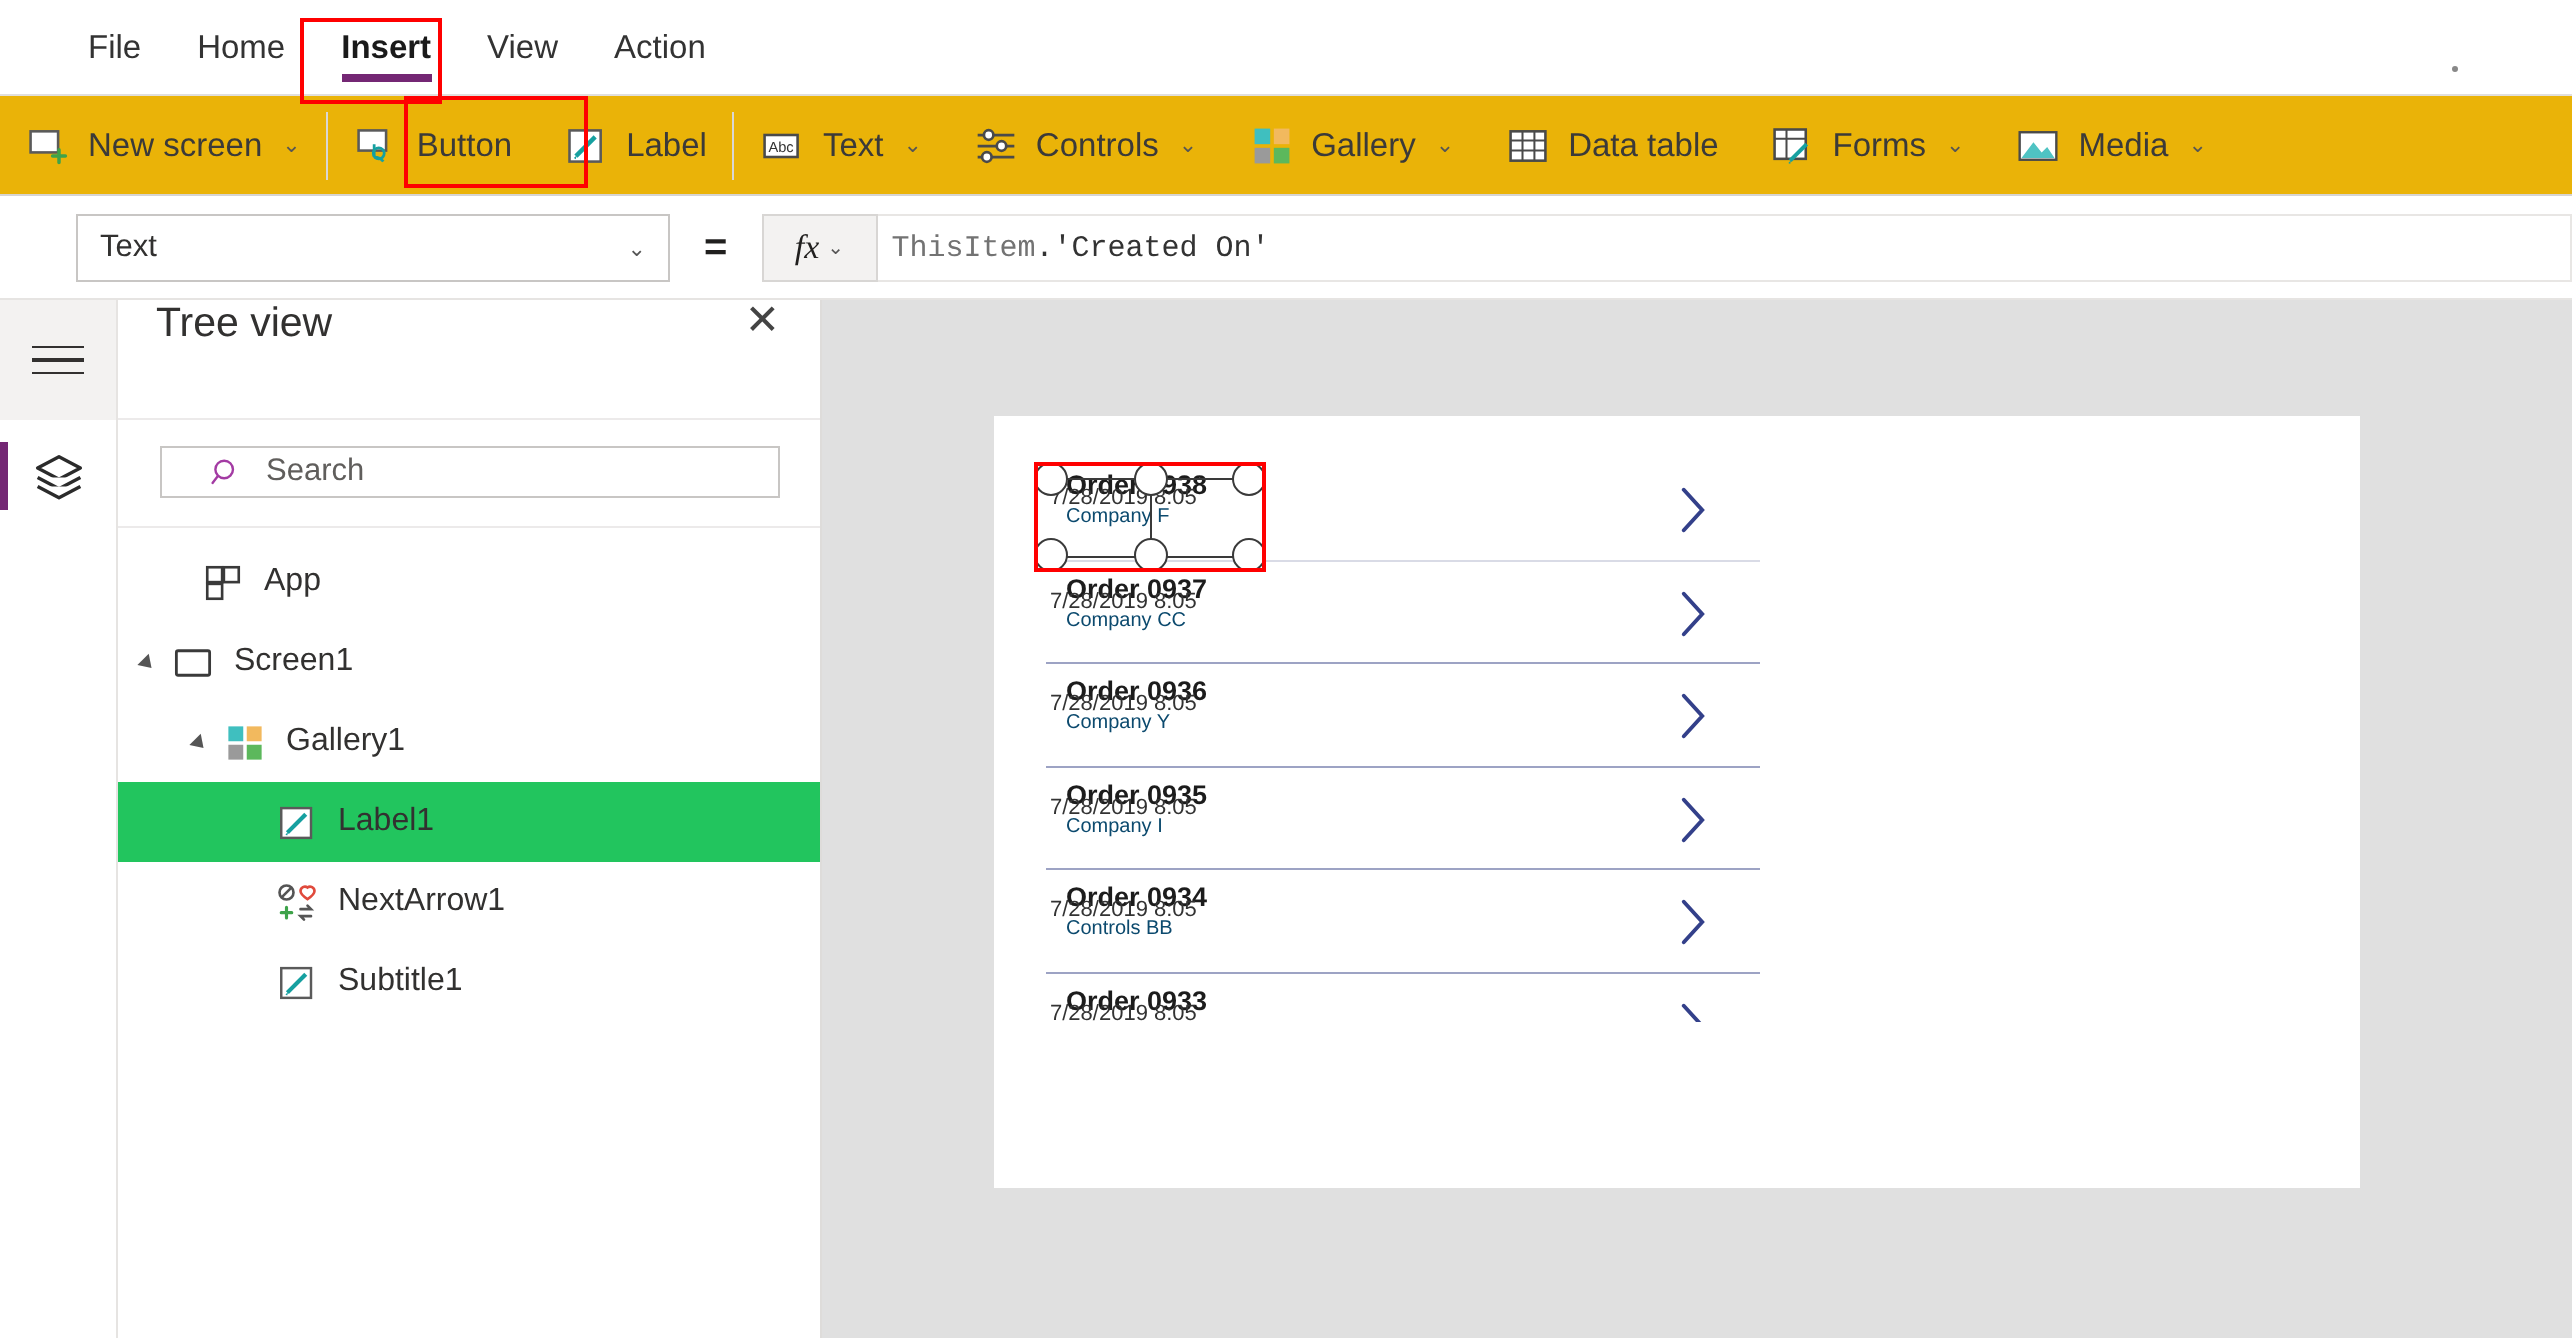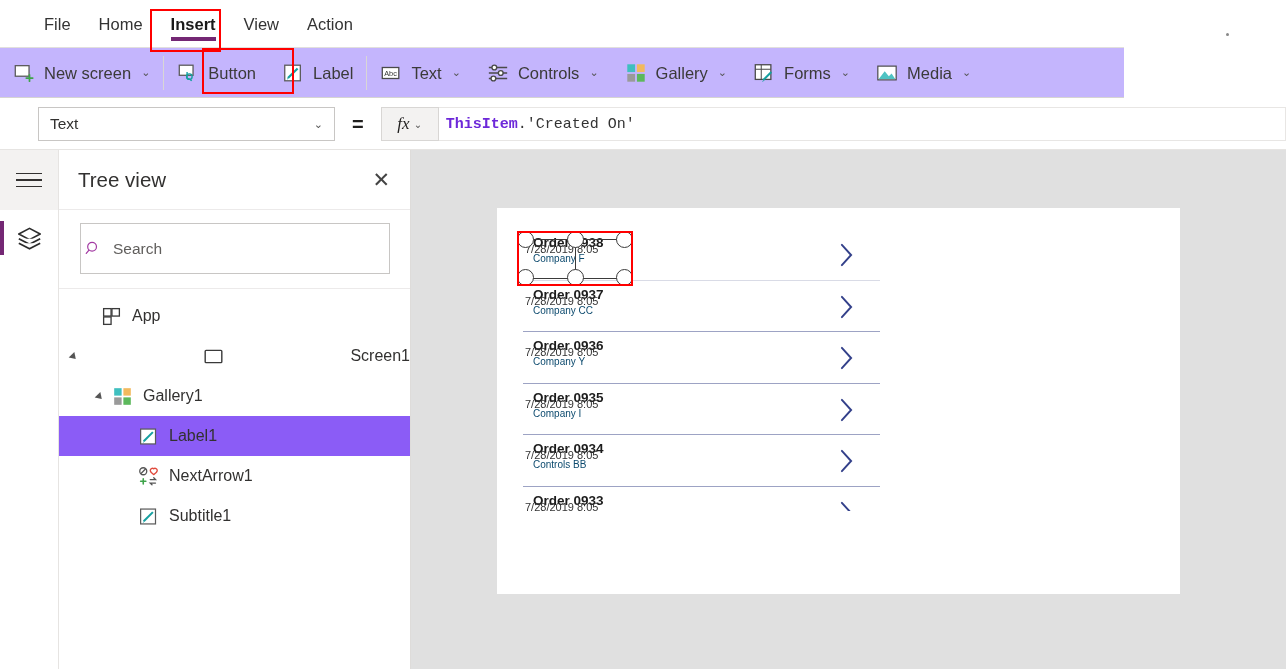--- a/index.html
+++ b/index.html
@@ -28,22 +28,22 @@
     position: absolute; left: 14px; right: 14px; bottom: -1px;
     height: 3.5px; background: #742774;
   }
   .menu-dot {
     position: absolute; left: 1226px; top: 33px;
     width: 3px; height: 3px; border-radius: 50%; background: #888;
   }
 
   
   .ribbon {
-    position: absolute; left: 0; top: 47px; width: 1124px; height: 51px;
-    background: #c4b5fd;
+    position: absolute; left: 0; top: 47px; width: 1286px; height: 51px;
+    background: #eab308;
     border-top: 1px solid #e1dfdd;
     border-bottom: 1px solid #d6d4d2;
     display: flex; align-items: center;
     overflow: hidden;
   }
   .rb {
     display: flex; align-items: center; gap: 9px;
     padding: 0 13px; height: 51px;
     font-size: 16.5px; color: #3b3a39; white-space: nowrap;
   }
@@ -85,21 +85,21 @@
     font-size: 17px; font-style: italic; color: #201f1e;
     font-family: "Liberation Serif", serif;
   }
   .fx-btn .chev { font-size: 10px; color: #555; font-style: normal; }
   .fx-input {
     flex: 1; height: 34px; background: #fff;
     border: 1px solid #e8e6e4; border-left: none;
     display: flex; align-items: center; padding-left: 7px;
     font-family: "Liberation Mono", monospace; font-size: 15px;
   }
-  .tok-obj { color: #6d28d9; font-weight: bold; }
+  .tok-obj { color: #737373; }
   .tok-pun { color: #333333; }
   .tok-str { color: #333333; }
 
   
   .rail {
     position: absolute; left: 0; top: 150px; width: 59px; height: 519px;
     background: #ffffff; border-right: 1px solid #e6e4e2;
   }
   .rail-top {
     height: 60px; background: #f3f2f1;
@@ -118,39 +118,39 @@
     position: absolute; left: 0; top: 11px;
     width: 3.5px; height: 34px; background: #742774;
   }
 
   
   .treepanel {
     position: absolute; left: 59px; top: 150px; width: 352px; height: 519px;
     background: #ffffff; border-right: 1px solid #dedcda;
   }
   .tree-head {
-    height: 60px; display: flex; align-items: center;
+    height: 60px; display: flex; 
     justify-content: space-between; padding: 0 20px 0 19px;
     border-bottom: 1px solid #eceaea;
   }
   .tree-title { font-size: 20.5px; color: #323130; }
   .close-x { font-size: 21px; color: #444; line-height: 1; }
   .search-wrap { padding: 13px 20px 14px 21px; border-bottom: 1px solid #eceaea; }
   .search-box {
-    height: 51px; border: 1px solid #c8c6c4; background: #fff;
-    display: flex; align-items: center; gap: 11px; padding: 0 4px;
+    height: 26px; border: 1px solid #c8c6c4; background: #fff;
+    display: flex; align-items: center; gap: 11px; padding: 0 24px;
   }
   .search-ph { font-size: 15.5px; color: #605e5c; }
 
   .tree-list { padding-top: 7px; }
   .tree-row {
     height: 40px; display: flex; align-items: center;
     font-size: 16px; color: #323130;
   }
-  .tree-row.selected { background: #8b5cf6; }
+  .tree-row.selected { background: #22c55e; }
   .tree-caret {
     width: 11px; height: 11px; margin-right: 5px; flex: 0 0 11px;
     position: relative;
   }
   .tree-caret::after {
     content: ""; position: absolute; left: 1px; top: 1px;
     border-left: 6px solid #555;
     border-top: 4.5px solid transparent;
     border-bottom: 4.5px solid transparent;
     transform: rotate(45deg); transform-origin: 30% 50%;
@@ -289,20 +289,27 @@
       <svg class="ico" viewBox="0 0 24 24">
         <rect x="2.5" y="2.5" width="8.5" height="8.5" fill="#3fbfbf"></rect>
         <rect x="13" y="2.5" width="8.5" height="8.5" fill="#f2b95e"></rect>
         <rect x="2.5" y="13" width="8.5" height="8.5" fill="#9a9a9a"></rect>
         <rect x="13" y="13" width="8.5" height="8.5" fill="#5cb85c"></rect>
       </svg>
       <span class="lbl">Gallery</span>
       <span class="chev">⌄</span>
     </div>
 
+    <div class="rb">
+      <svg class="ico" viewBox="0 0 24 24">
+        <rect x="2.5" y="4" width="19" height="16" fill="#fff" stroke="#4a4a4a" stroke-width="1.4"></rect>
+        <path d="M2.5 9h19M2.5 14.5h19M9 4v16M15.5 4v16" stroke="#4a4a4a" stroke-width="1.1"></path>
+      </svg>
+      <span class="lbl">Data table</span>
+    </div>
 
     <div class="rb">
       <svg class="ico" viewBox="0 0 24 24">
         <rect x="2.5" y="3" width="17" height="16" fill="#fff" stroke="#4a4a4a" stroke-width="1.4"></rect>
         <path d="M2.5 8h17M9 3v16" stroke="#4a4a4a" stroke-width="1.1"></path>
         <path d="M11 20 20 11" stroke="#16a0a0" stroke-width="2.2"></path>
         <path d="M10 21.3l1.5-1.5-.5 2z" fill="#16a0a0"></path>
       </svg>
       <span class="lbl">Forms</span>
       <span class="chev">⌄</span>
@@ -375,21 +382,21 @@
       <div class="tree-row" style="padding-left:26px;">
         <span class="tree-caret" style="visibility:hidden;"></span>
         <svg class="tree-ico" viewBox="0 0 24 24">
           <rect x="3" y="3" width="8.5" height="8.5" fill="#fff" stroke="#3a3a3a" stroke-width="1.5"></rect>
           <rect x="12.5" y="3" width="8.5" height="8.5" fill="#fff" stroke="#3a3a3a" stroke-width="1.5"></rect>
           <rect x="3" y="12.5" width="8.5" height="8.5" fill="#fff" stroke="#3a3a3a" stroke-width="1.5"></rect>
         </svg>
         <span>App</span>
       </div>
 
-      <div class="tree-row" style="padding-left:11px;justify-content:space-between;">
+      <div class="tree-row" style="padding-left:11px;">
         <span class="tree-caret"></span>
         <svg class="tree-ico" viewBox="0 0 24 24">
           <rect x="2.5" y="5" width="19" height="14" rx="1" fill="#fff" stroke="#3a3a3a" stroke-width="1.6"></rect>
         </svg>
         <span>Screen1</span>
       </div>
 
       <div class="tree-row" style="padding-left:37px;">
         <span class="tree-caret"></span>
         <svg class="tree-ico" viewBox="0 0 24 24">

